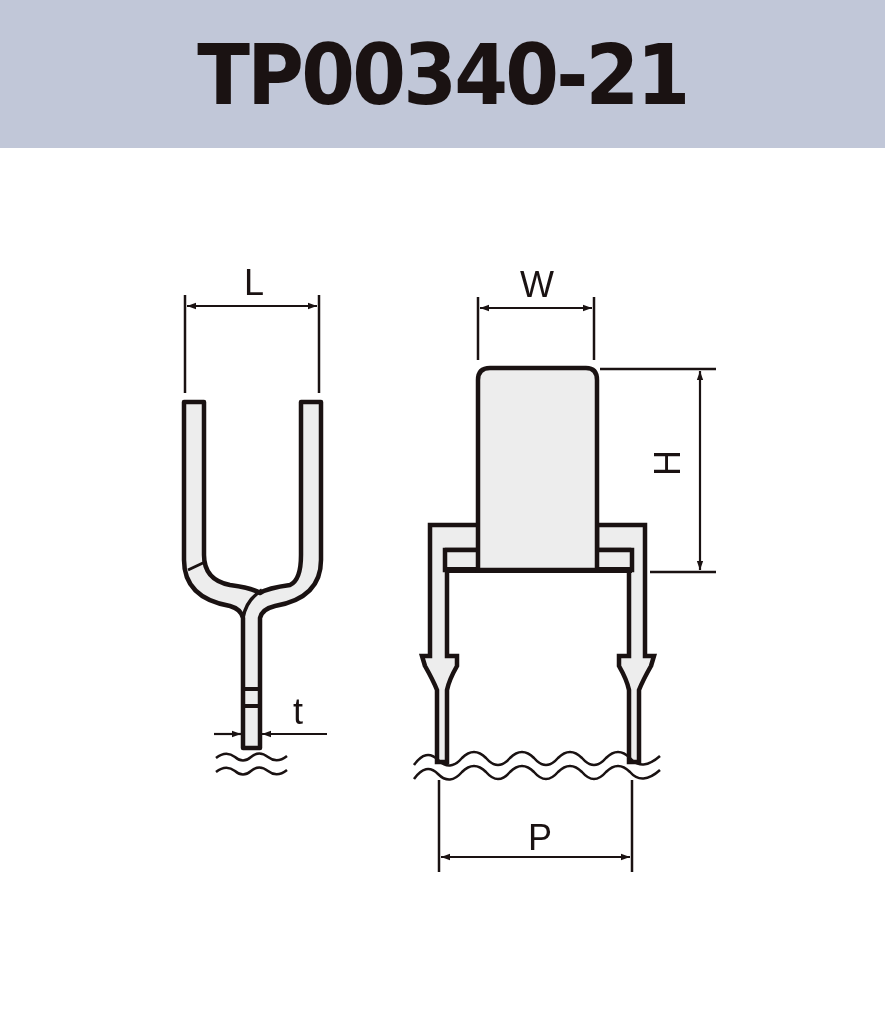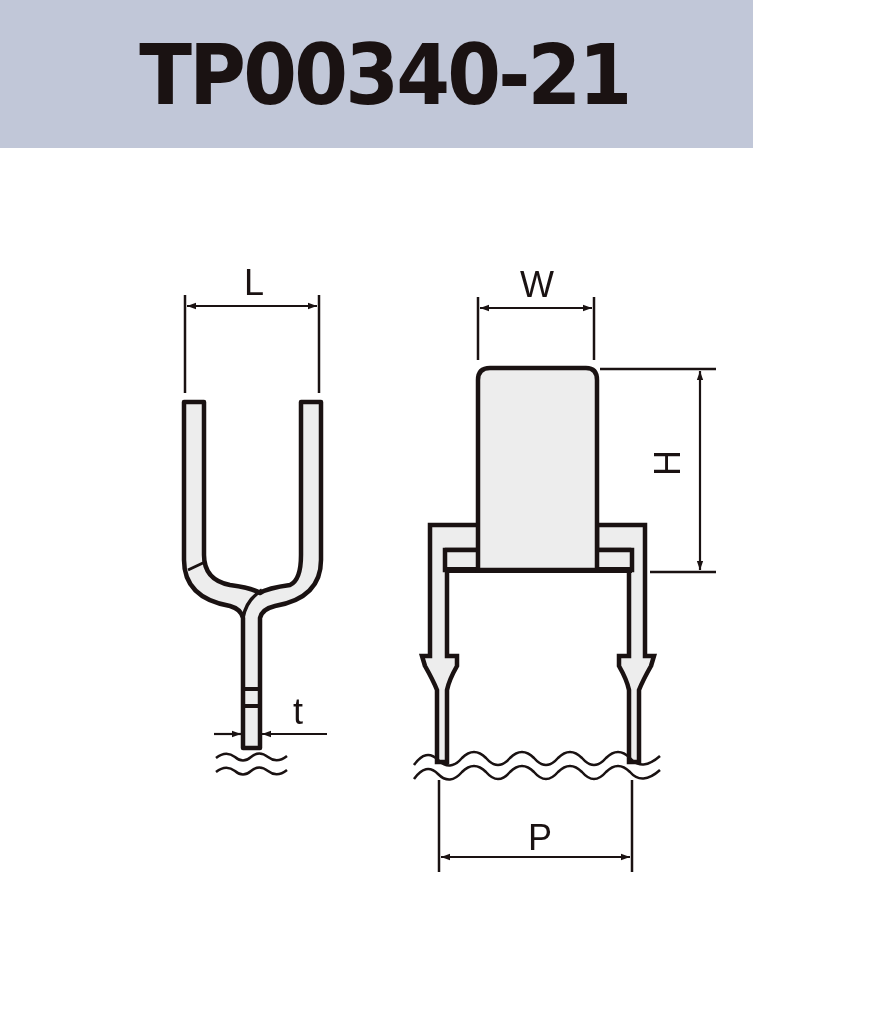--- a/index.html
+++ b/index.html
@@ -10,27 +10,26 @@
     body {
       width: 893px;
       height: 1016px;
       position: relative;
       overflow: hidden;
       font-family: "Liberation Sans", sans-serif;
     }
     .header {
       position: absolute;
       left: 0; top: 0;
-      width: 737px;
+      width: 885px;
       height: 148px;
       background: #c1c7d8;
       display: flex;
       align-items: center;
       justify-content: center;
-      padding-left: 16px;
     }
     .header-title {
       font-family: "DejaVu Sans", sans-serif;
       font-weight: bold;
       font-size: 84px;
       color: #1a1212;
       letter-spacing: -3px;
       transform: scaleX(0.92);
       line-height: 1;
       margin-top: 2px;

